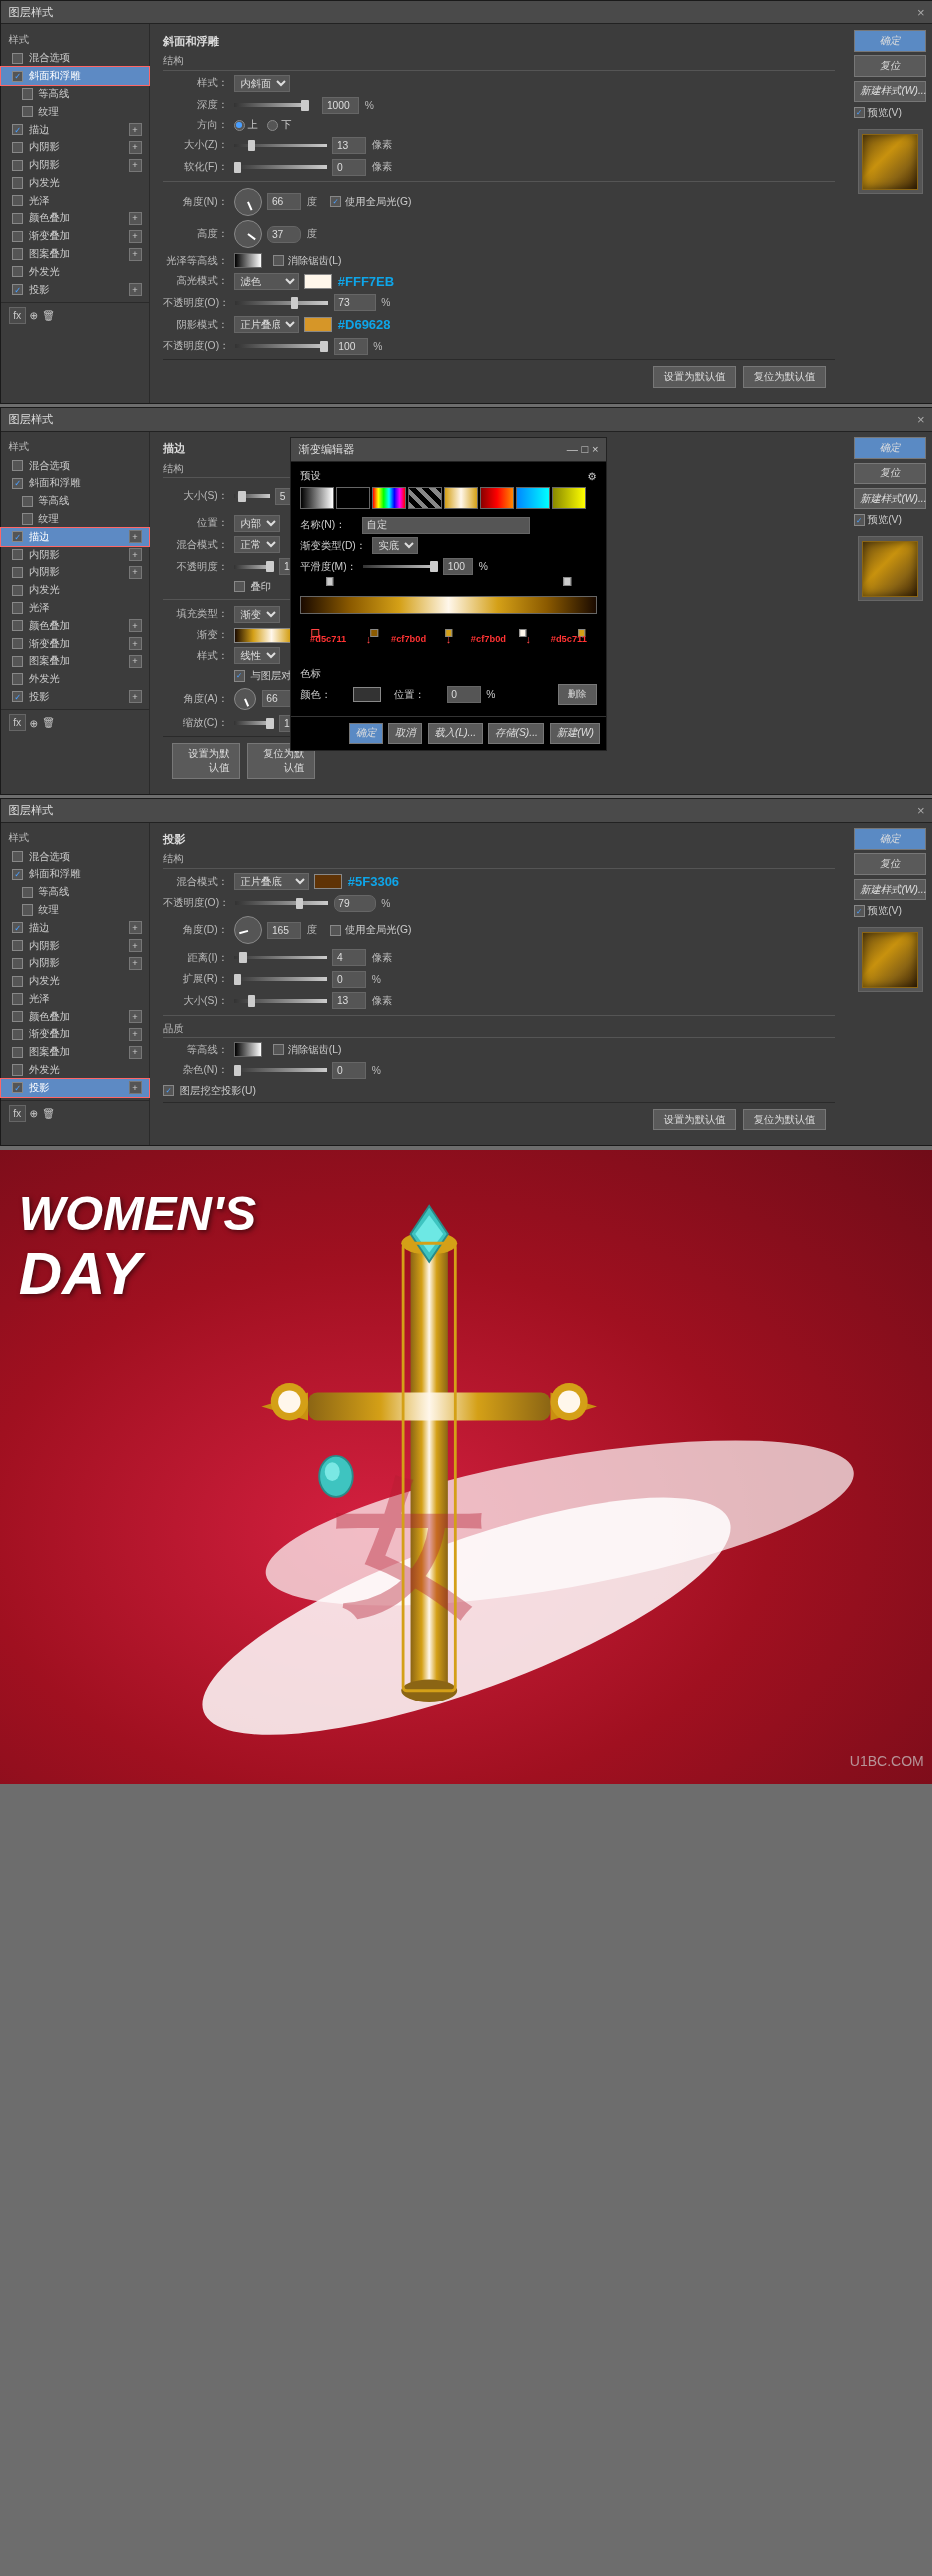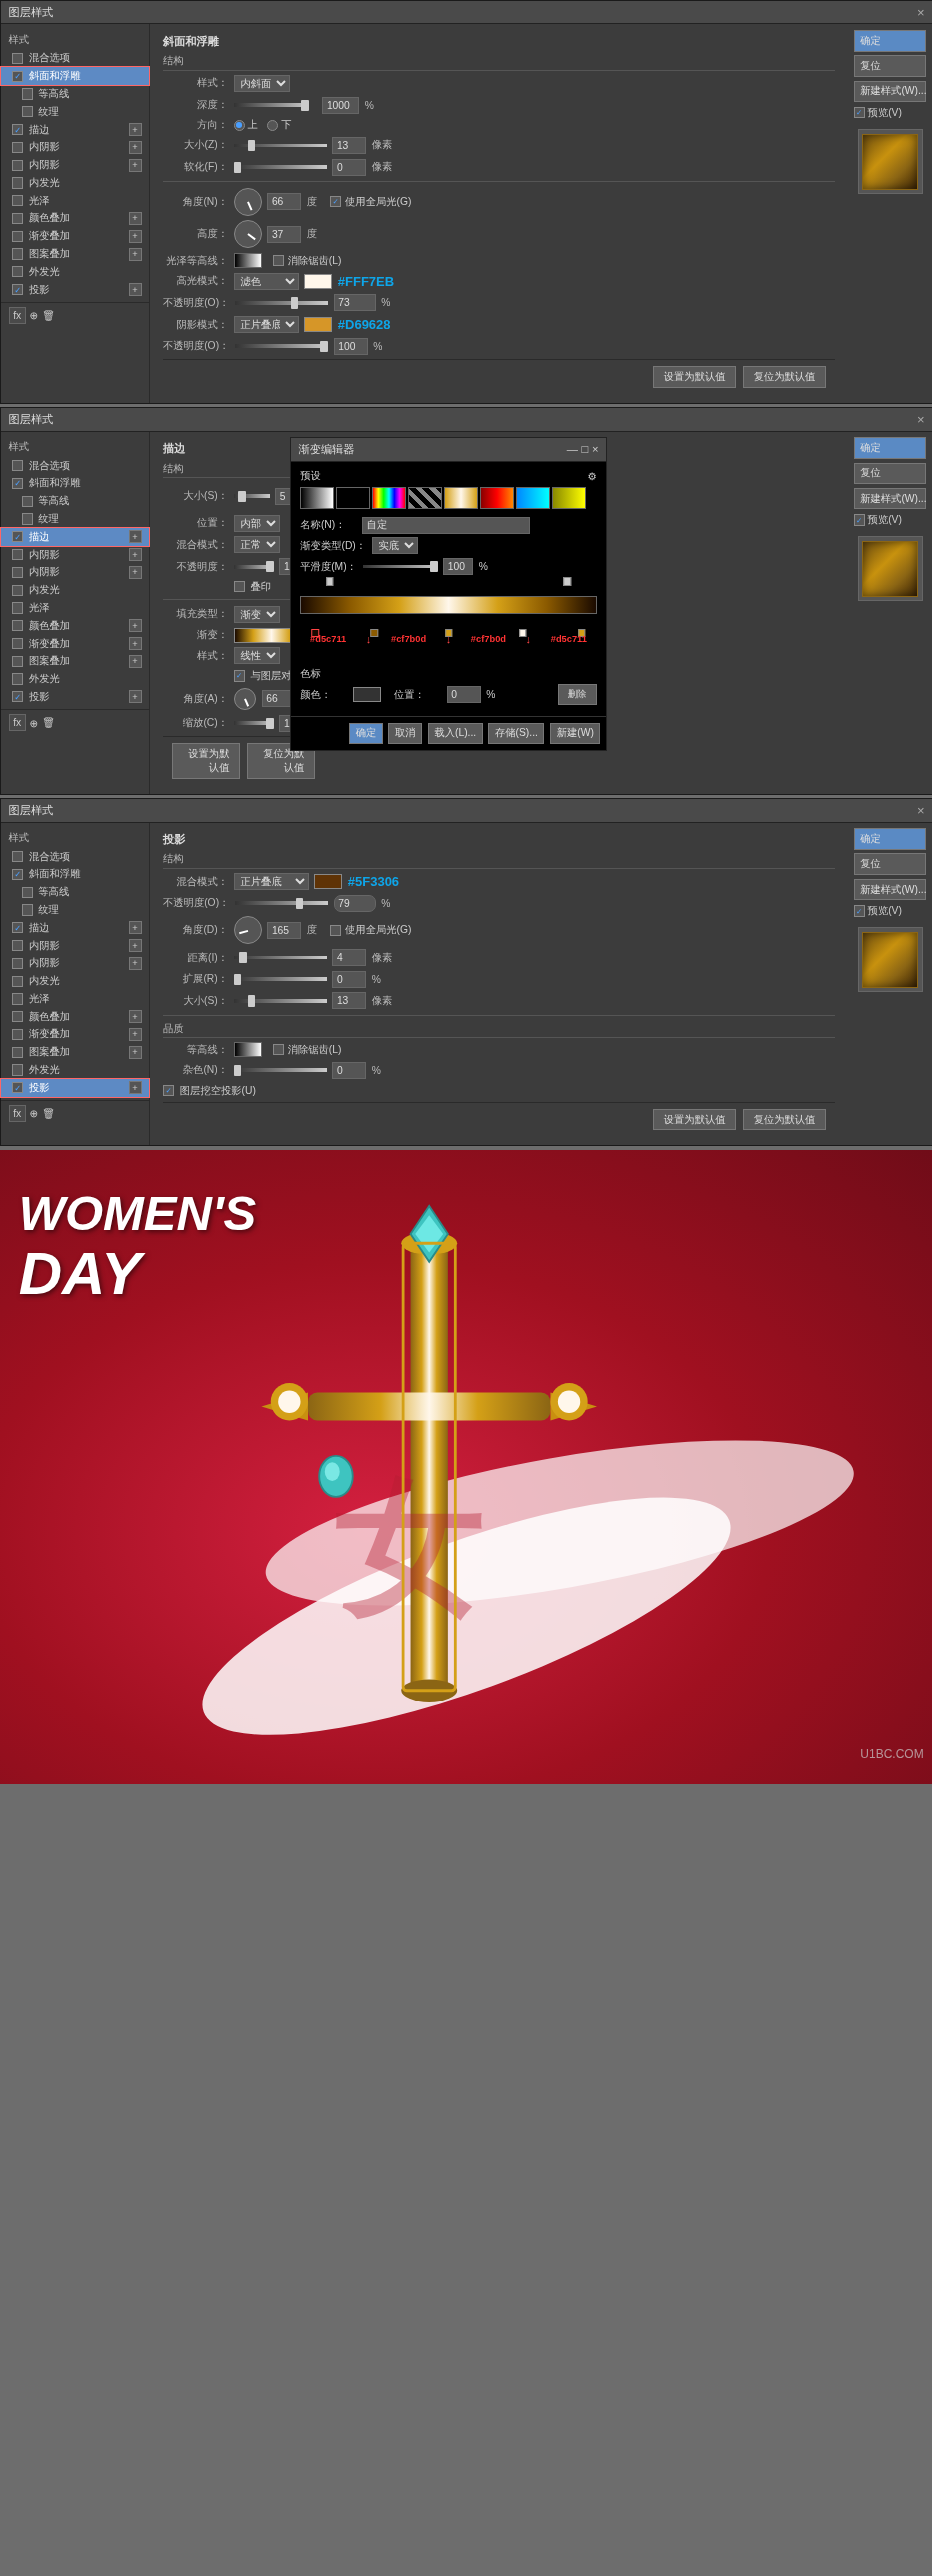--- a/index.html
+++ b/index.html
@@ -219,23 +219,24 @@
       gap: 3.7px;
       background: #3c3c3c;
       flex-shrink: 0;
     }
     .action-btn {
       background: #5a5a5a;
       border: 0.9px solid #777;
       color: #ddd;
       padding: 2.8px 5.6px;
       font-size: 10.3px;
-      text-align: left;
+      text-align: center;
       cursor: pointer;
       white-space: nowrap;
+      font-style: italic;
     }
     .action-btn.primary {
       background: #5a8ac4;
     }
     .preview-box {
       width: 65px;
       height: 65px;
       background: #555;
       border: 0.9px solid #666;
       margin: 5.6px auto;
@@ -623,21 +624,21 @@
         <div class="cb-row" style="margin-left:7.5px">
           <div class="cb-box checked"></div>
           <span>使用全局光(G)</span>
         </div>
       </div>
       <div class="form-row">
         <span class="form-label">高度：</span>
         <div class="angle-dial">
           <div class="angle-line" style="transform: rotate(37deg)"></div>
         </div>
-        <input class="form-input" value="37" style="width: 34px;">
+        <input class="form-input" value="37" style="width: 34px; border-radius: 7px;">
         <span class="unit-label">度</span>
       </div>
       <div class="form-row">
         <span class="form-label">光泽等高线：</span>
         <div style="width:28px;height:15px;background:linear-gradient(to right,#000,#fff);border:0.9px solid #666"></div>
         <div class="cb-row" style="margin-left:5.6px">
           <div class="cb-box"></div>
           <span>消除锯齿(L)</span>
         </div>
       </div>
@@ -1176,15 +1177,15 @@
       <linearGradient id="goldGrad" x1="0%" y1="0%" x2="100%" y2="0%">
         <stop offset="0%" style="stop-color:#8b6514;stop-opacity:1"></stop>
         <stop offset="30%" style="stop-color:#d4a017;stop-opacity:1"></stop>
         <stop offset="50%" style="stop-color:#fff7eb;stop-opacity:1"></stop>
         <stop offset="70%" style="stop-color:#d4a017;stop-opacity:1"></stop>
         <stop offset="100%" style="stop-color:#8b6514;stop-opacity:1"></stop>
       </linearGradient>
     </defs>
   </svg>
 
-  <div style="position:absolute;bottom:23px;right:9.3px;color:#ccc;font-size:12px;opacity:0.7;z-index:10;">U1BC.COM</div>
+  <div style="position:absolute;bottom:15px;right:9.3px;color:#ccc;font-size:14px;opacity:0.7;z-index:10;">U1BC.COM</div>
 </div>
 
 
 </body></html>

